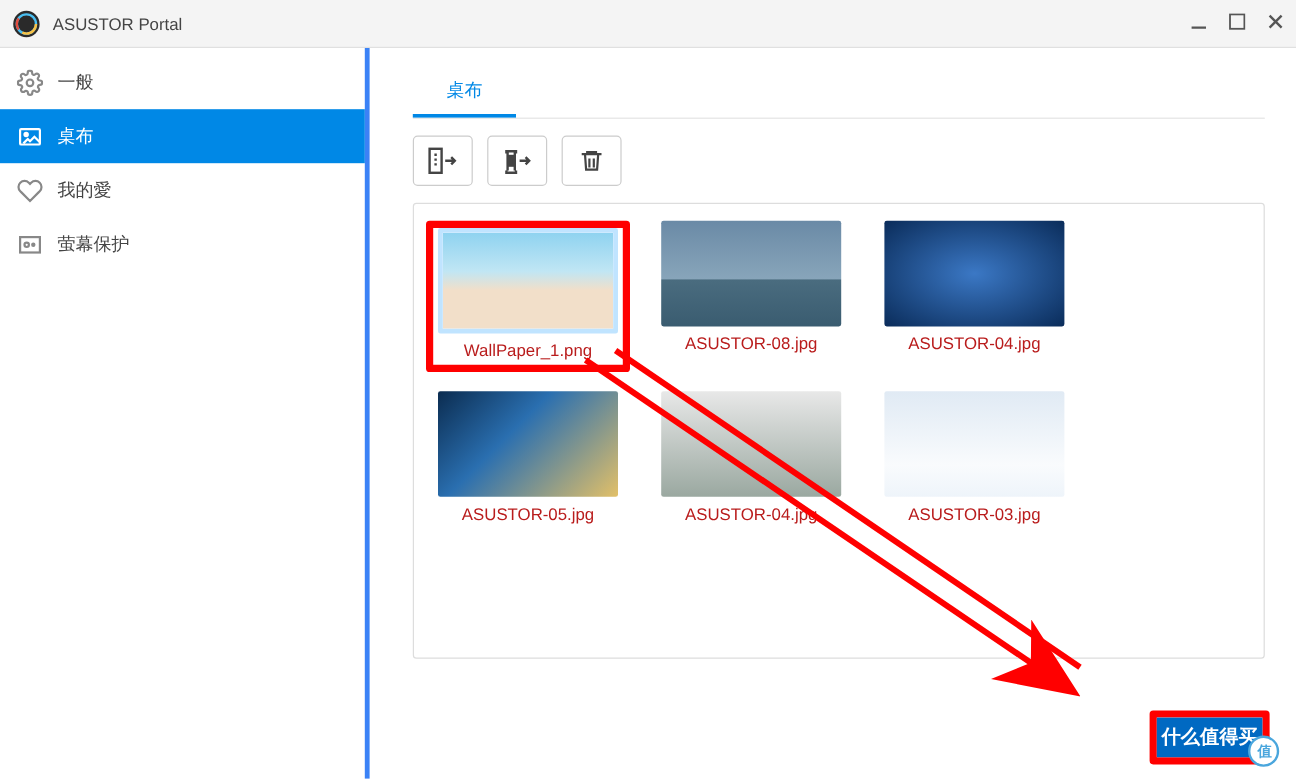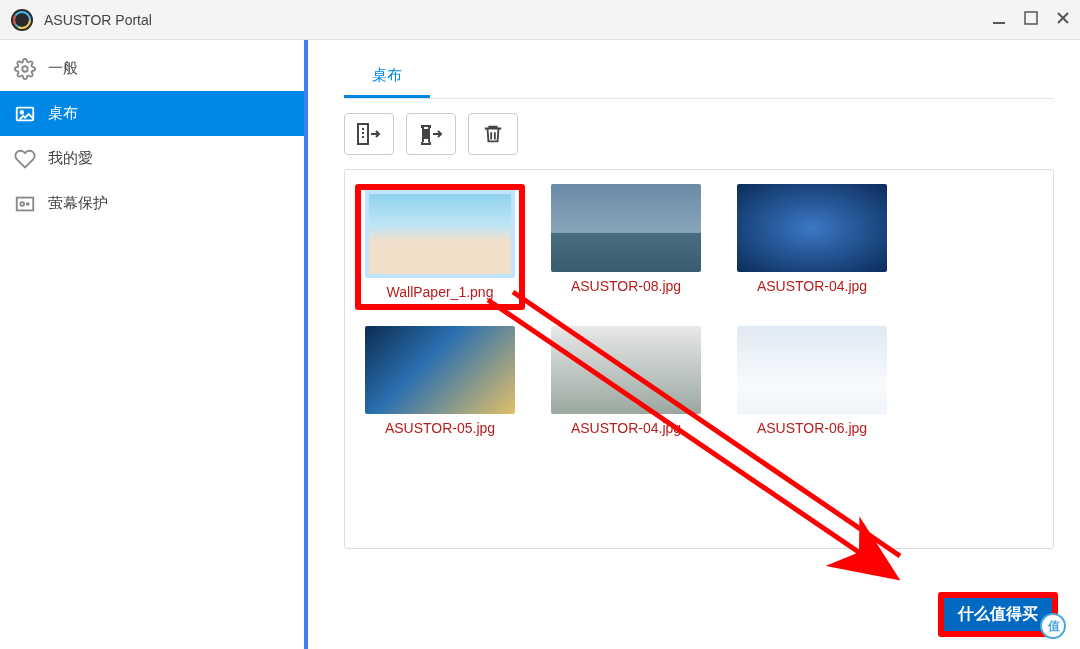--- a/index.html
+++ b/index.html
@@ -126,21 +126,21 @@
       right: 22px;
       bottom: 12px;
       border: 6px solid #ff0000;
       border-radius: 3px;
     }
     .apply-btn {
       background: #0069c2;
       color: #fff;
       font-size: 16px;
       font-weight: bold;
-      padding: 6px 14px;
+      padding: 6px 4px;
       border: none;
       cursor: pointer;
       display: flex;
       align-items: center;
       gap: 6px;
     }
     .watermark {
       position: absolute;
       right: 14px;
       bottom: 10px;
@@ -290,21 +290,21 @@
         <div class="thumb">
           <div class="thumb-img bg4"></div>
           <span class="caption">ASUSTOR-05.jpg</span>
         </div>
         <div class="thumb">
           <div class="thumb-img bg5"></div>
           <span class="caption">ASUSTOR-04.jpg</span>
         </div>
         <div class="thumb">
           <div class="thumb-img bg7"></div>
-          <span class="caption">ASUSTOR-06.jpg</span>
+          <span class="caption">ASUSTOR-03.jpg</span>
         </div>
       </div>
     </div>
 
     <svg class="arrow-line" width="780" height="610" style="left:0;top:0">
       <defs>
         <marker id="ah" markerWidth="14" markerHeight="12" refX="11" refY="6" orient="auto">
           <path d="M0,0 L14,6 L0,12 L4,6 z" fill="#ff0000"></path>
         </marker>
       </defs>

